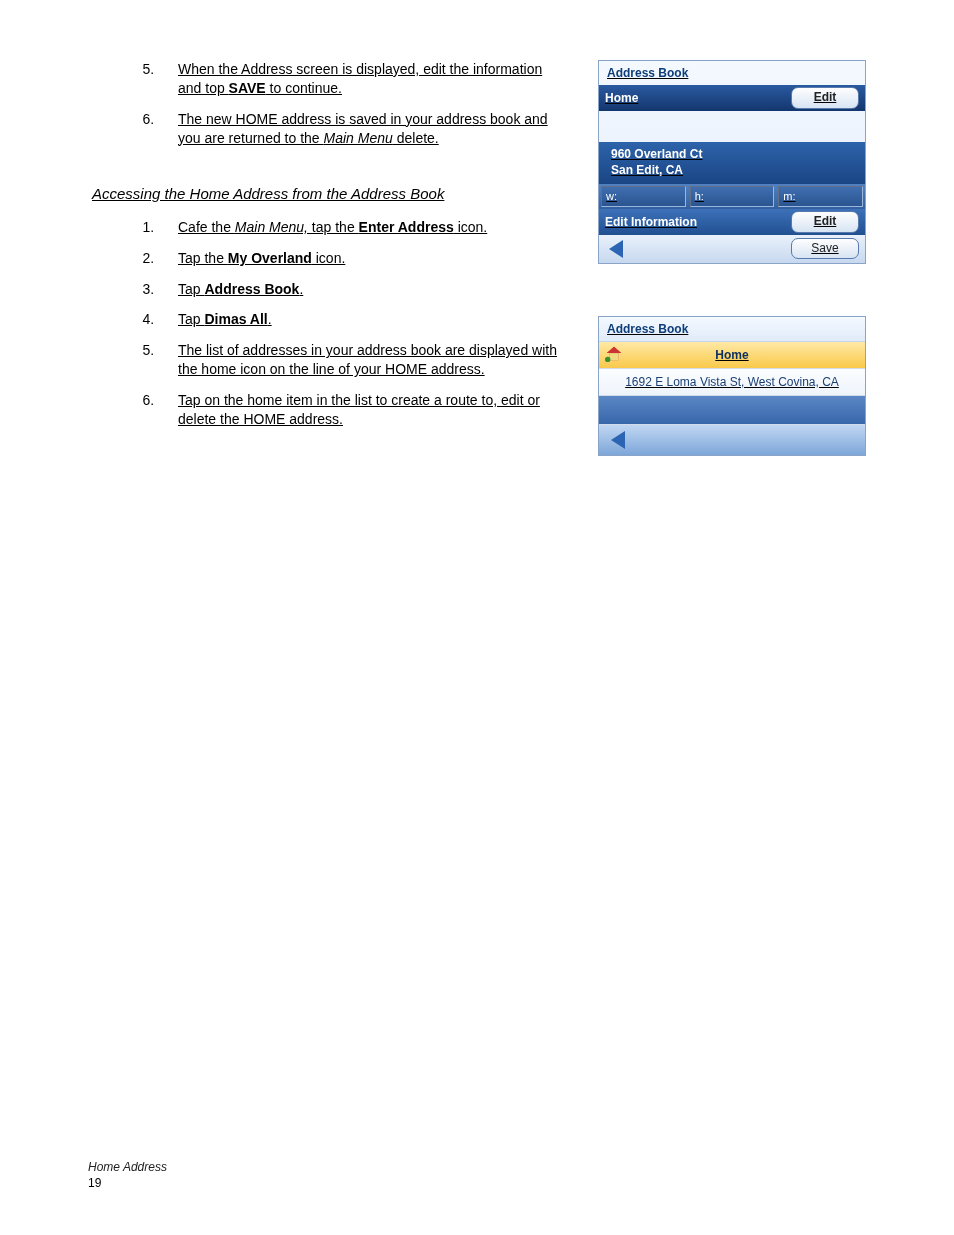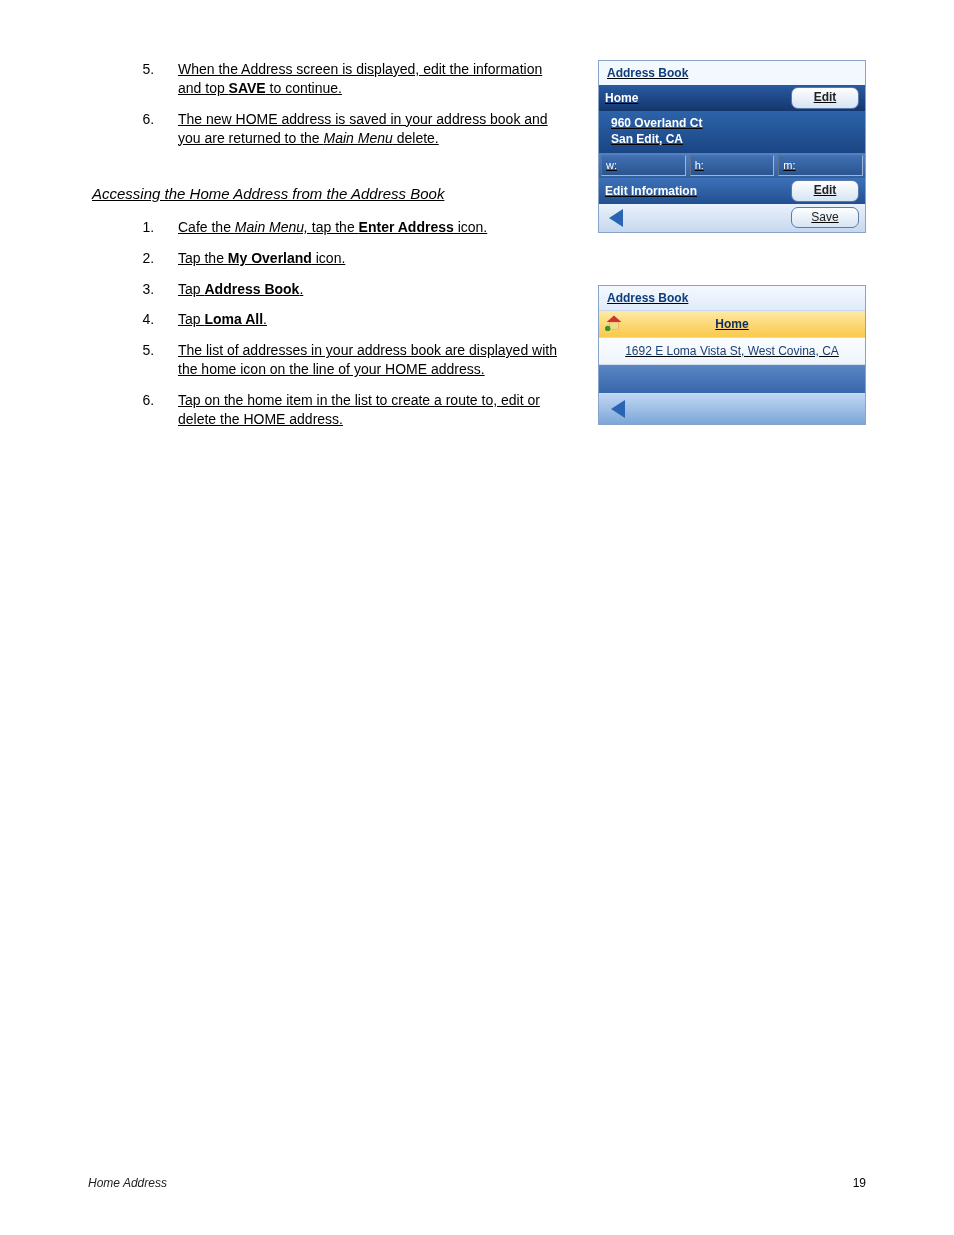--- a/index.html
+++ b/index.html
@@ -82,20 +82,21 @@
     line-height:1.3;
     min-width:46px;
     text-align:center;
   }
   .fig1 .addr{
     background:linear-gradient(#2d63aa,#1a4584);
     color:#fff;
     padding:4px 12px 6px 12px;
     font-size:12px;
     font-weight:bold;
+    margin-top:31px;
   }
   .fig1 .phonerow{
     display:flex;
     background:linear-gradient(#5381c0,#335f9e);
   }
   .fig1 .phonecell{
     flex:1;
     border:1px inset #9bb6dc;
     margin:2px;
     padding:2px 4px;
@@ -162,20 +163,21 @@
     background:linear-gradient(#c0d7f2,#7da6d9);
   }
   
   .pagefoot{
     position:absolute;
     bottom:44px;
     left:88px; right:88px;
     display:flex;
     justify-content:space-between;
     font-size:12px;
+    flex-direction:column;
   }
   .pagefoot .sect{ font-style:italic; color:#222; }
 </style>
 </head>
 <body>
 
 <div class="page">
   <div class="content">
     <div class="textcol">
       <ol class="steps" start="5">
@@ -193,21 +195,21 @@
         <li>
           <span>Cafe the </span><span class="italic">Main Menu,</span><span> tap the </span><span class="bold">Enter Address</span><span> icon.</span>
         </li>
         <li>
           <span>Tap the </span><span class="bold">My Overland</span><span> icon.</span>
         </li>
         <li>
           <span>Tap </span><span class="bold">Address Book</span><span>.</span>
         </li>
         <li>
-          <span>Tap </span><span class="bold">Loma All</span><span>.</span>
+          <span>Tap </span><span class="bold">Dimas All</span><span>.</span>
         </li>
         <li>The list of addresses in your address book are displayed with the home icon on the line of your HOME address.</li>
         <li>Tap on the home item in the list to create a route to, edit or delete the HOME address.</li>
       </ol>
     </div>
 
     <div class="figcol">
 
       <div class="fig1">
         <div class="titlebar">Address Book</div>

